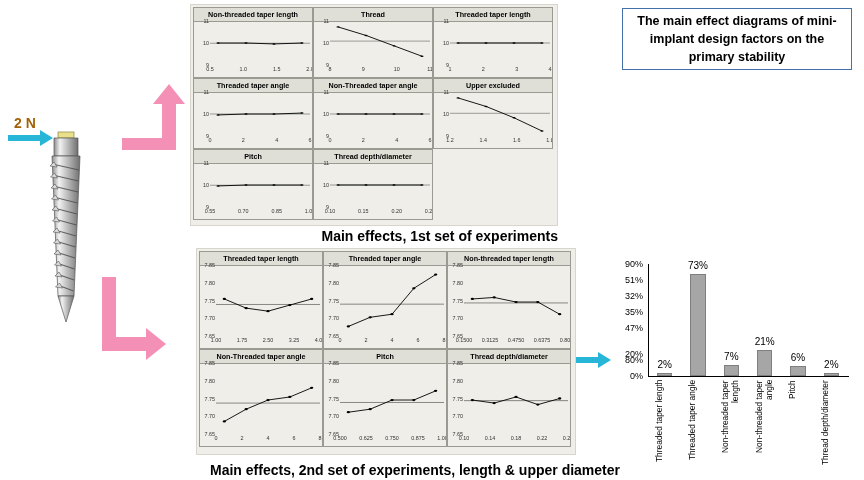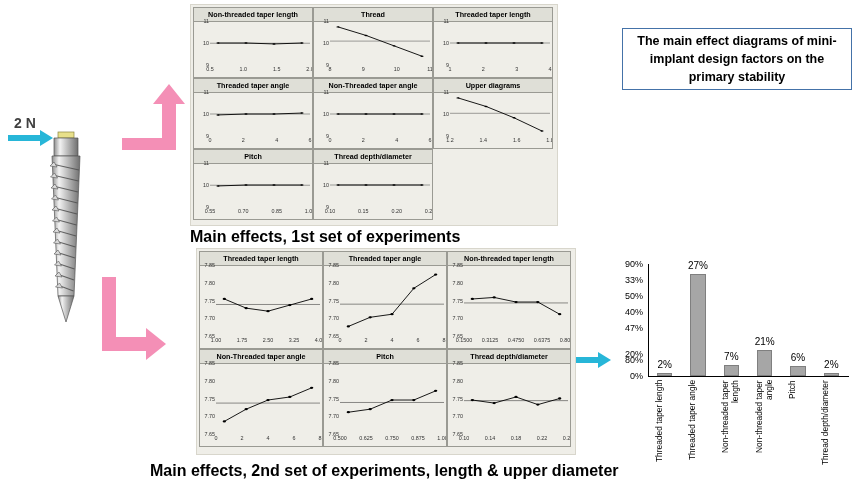--- a/index.html
+++ b/index.html
@@ -5,45 +5,45 @@
   html,body{margin:0;padding:0;}
   body{width:864px;height:480px;background:#ffffff;font-family:"Liberation Sans",sans-serif;position:relative;overflow:hidden;}
   .abs{position:absolute;}
 
   
   #title-box{
     left:622px;top:8px;width:230px;height:62px;
     border:1px solid #4472a8;background:#ffffff;
     display:flex;align-items:center;justify-content:center;text-align:center;
     font-weight:bold;font-size:12.5px;line-height:18px;color:#000;
-    padding:2px 6px;box-sizing:border-box;margin-top:20px;
+    padding:2px 6px;box-sizing:border-box;
   }
 
   
-  #force-label{left:14px;top:115px;font-weight:bold;font-size:14px;color:#404040;}
+  #force-label{left:14px;top:115px;font-weight:bold;font-size:14px;color:#a16207;}
 
   
   .panel{background:#efeee8;border:1px solid #d8d6cc;box-sizing:border-box;}
 
   .cell{position:relative;border:1px solid #9a9a93;background:#efeee8;box-sizing:border-box;overflow:hidden;}
   .cell.blank{border:none;background:#efeee8;}
   .cell-title{
     position:absolute;left:0;right:0;top:0;height:13px;
     background:#dfdfd7;border-bottom:1px solid #9a9a93;
     font-size:7.2px;font-weight:bold;color:#000;text-align:center;
     line-height:13px;white-space:nowrap;overflow:hidden;
   }
   .plot{position:absolute;left:0;right:0;top:13px;bottom:12px;}
   .yaxis{position:absolute;left:0;top:0;bottom:0;width:16px;font-size:5.4px;color:#333;}
   .yaxis span{position:absolute;right:1px;transform:translateY(-50%);white-space:nowrap;}
   .xaxis{position:absolute;left:0;right:0;bottom:0;height:12px;font-size:5.4px;color:#333;}
   .xaxis span{position:absolute;transform:translateX(-50%);white-space:nowrap;top:1px;}
   .svgwrap{position:absolute;left:16px;right:2px;top:0;bottom:0;}
 
-  .caption{font-weight:bold;font-size:16px;color:#000;text-align:left;}
+  .caption{font-weight:bold;font-size:14px;color:#000;text-align:right;}
 
   
   .arrow-pink{fill:#f48fb6;}
   .arrow-blue{fill:#27b6d8;}
 
   
   #bar-chart{left:612px;top:258px;width:244px;height:215px;}
   .bc-ylabel{position:absolute;font-size:9px;color:#000;text-align:right;transform:translateY(-50%);}
   .bar{position:absolute;background:#a6a6a6;border:1px solid #7f7f7f;box-sizing:border-box;}
   .bar-val{position:absolute;font-size:10px;color:#000;text-align:center;transform:translateX(-50%);}
@@ -231,21 +231,21 @@
           </svg></div>
       </div>
       <div class="xaxis">
         <span style="left: 16px;">0</span>
         <span style="left: 49.3333px;">2</span>
         <span style="left: 82.6667px;">4</span>
         <span style="left: 116px;">6</span>
       </div>
     </div>
     <div class="cell" style="width: 120px; height: 71px; position: absolute; left: 240px; top: 71px;">
-      <div class="cell-title">Upper diagrams</div>
+      <div class="cell-title">Upper excluded</div>
       <div class="plot">
         <div class="yaxis">
           <span style="top: 100%;">9</span>
           <span style="top: 50%;">10</span>
           <span style="top: 0%;">11</span>
         </div>
         <div class="svgwrap"><svg viewBox="0 0 100 100" preserveAspectRatio="none" width="100%" height="100%">
             <line x1="0" y1="48.38750000000002" x2="100" y2="48.38750000000002" stroke="#000" stroke-width="0.5"></line>
             <polyline points="8,13.450000000000015 35.999999999999986,32.79999999999998 64,58.599999999999966 92,88.70000000000002" fill="none" stroke="#000" stroke-width="0.9" vector-effect="non-scaling-stroke"></polyline>
             <circle cx="8" cy="13.450000000000015" r="1.6" fill="#000"></circle>
@@ -484,30 +484,30 @@
       </div>
     </div>
   </div>
 <div class="abs caption" style="left:150px;top:462px;width:470px;">Main effects, 2nd set of experiments, length &amp; upper diameter excluded</div>
 
 <div class="abs" id="bar-chart">
     <div class="bc-ylabel" style="left: 0px; width: 31px; top: 118px;">0%</div>
     <div class="bc-ylabel" style="left: 0px; width: 31px; top: 102px;">80%</div>
     <div class="bc-ylabel" style="left: 0px; width: 31px; top: 96px;">20%</div>
     <div class="bc-ylabel" style="left: 0px; width: 31px; top: 70px;">47%</div>
-    <div class="bc-ylabel" style="left: 0px; width: 31px; top: 54px;">40%</div>
-    <div class="bc-ylabel" style="left: 0px; width: 31px; top: 38px;">50%</div>
-    <div class="bc-ylabel" style="left: 0px; width: 31px; top: 22px;">33%</div>
+    <div class="bc-ylabel" style="left: 0px; width: 31px; top: 54px;">35%</div>
+    <div class="bc-ylabel" style="left: 0px; width: 31px; top: 38px;">32%</div>
+    <div class="bc-ylabel" style="left: 0px; width: 31px; top: 22px;">51%</div>
     <div class="bc-ylabel" style="left: 0px; width: 31px; top: 6px;">90%</div>
     <div style="position: absolute; left: 36px; top: 6px; width: 200px; height: 112px; border-left: 1px solid rgb(0, 0, 0); border-bottom: 1px solid rgb(0, 0, 0);"></div>
     <div class="bar" style="left: 45px; width: 15.3333px; height: 3.2px; top: 114.8px; background: rgb(166, 166, 166);"></div>
     <div class="bar-val" style="left: 52.6667px; top: 100.8px;">2%</div>
     <div class="bar-cat" style="left: 41.6667px; top: 122px; height: 86px; width: 22px;">Threaded taper length</div>
     <div class="bar" style="left: 78.3333px; width: 15.3333px; height: 102.4px; top: 15.6px; background: rgb(166, 166, 166);"></div>
-    <div class="bar-val" style="left: 86px; top: 1.6px;">27%</div>
+    <div class="bar-val" style="left: 86px; top: 1.6px;">73%</div>
     <div class="bar-cat" style="left: 75px; top: 122px; height: 86px; width: 22px;">Threaded taper angle</div>
     <div class="bar" style="left: 111.667px; width: 15.3333px; height: 11.2px; top: 106.8px; background: rgb(166, 166, 166);"></div>
     <div class="bar-val" style="left: 119.333px; top: 92.8px;">7%</div>
     <div class="bar-cat" style="left: 108.333px; top: 122px; height: 86px; width: 22px;">Non-threaded taper length</div>
     <div class="bar" style="left: 145px; width: 15.3333px; height: 25.6px; top: 92.4px; background: rgb(166, 166, 166);"></div>
     <div class="bar-val" style="left: 152.667px; top: 78.4px;">21%</div>
     <div class="bar-cat" style="left: 141.667px; top: 122px; height: 86px; width: 22px;">Non-threaded taper angle</div>
     <div class="bar" style="left: 178.333px; width: 15.3333px; height: 9.6px; top: 108.4px; background: rgb(166, 166, 166);"></div>
     <div class="bar-val" style="left: 186px; top: 94.4px;">6%</div>
     <div class="bar-cat" style="left: 175px; top: 122px; height: 86px; width: 22px;">Pitch</div>

